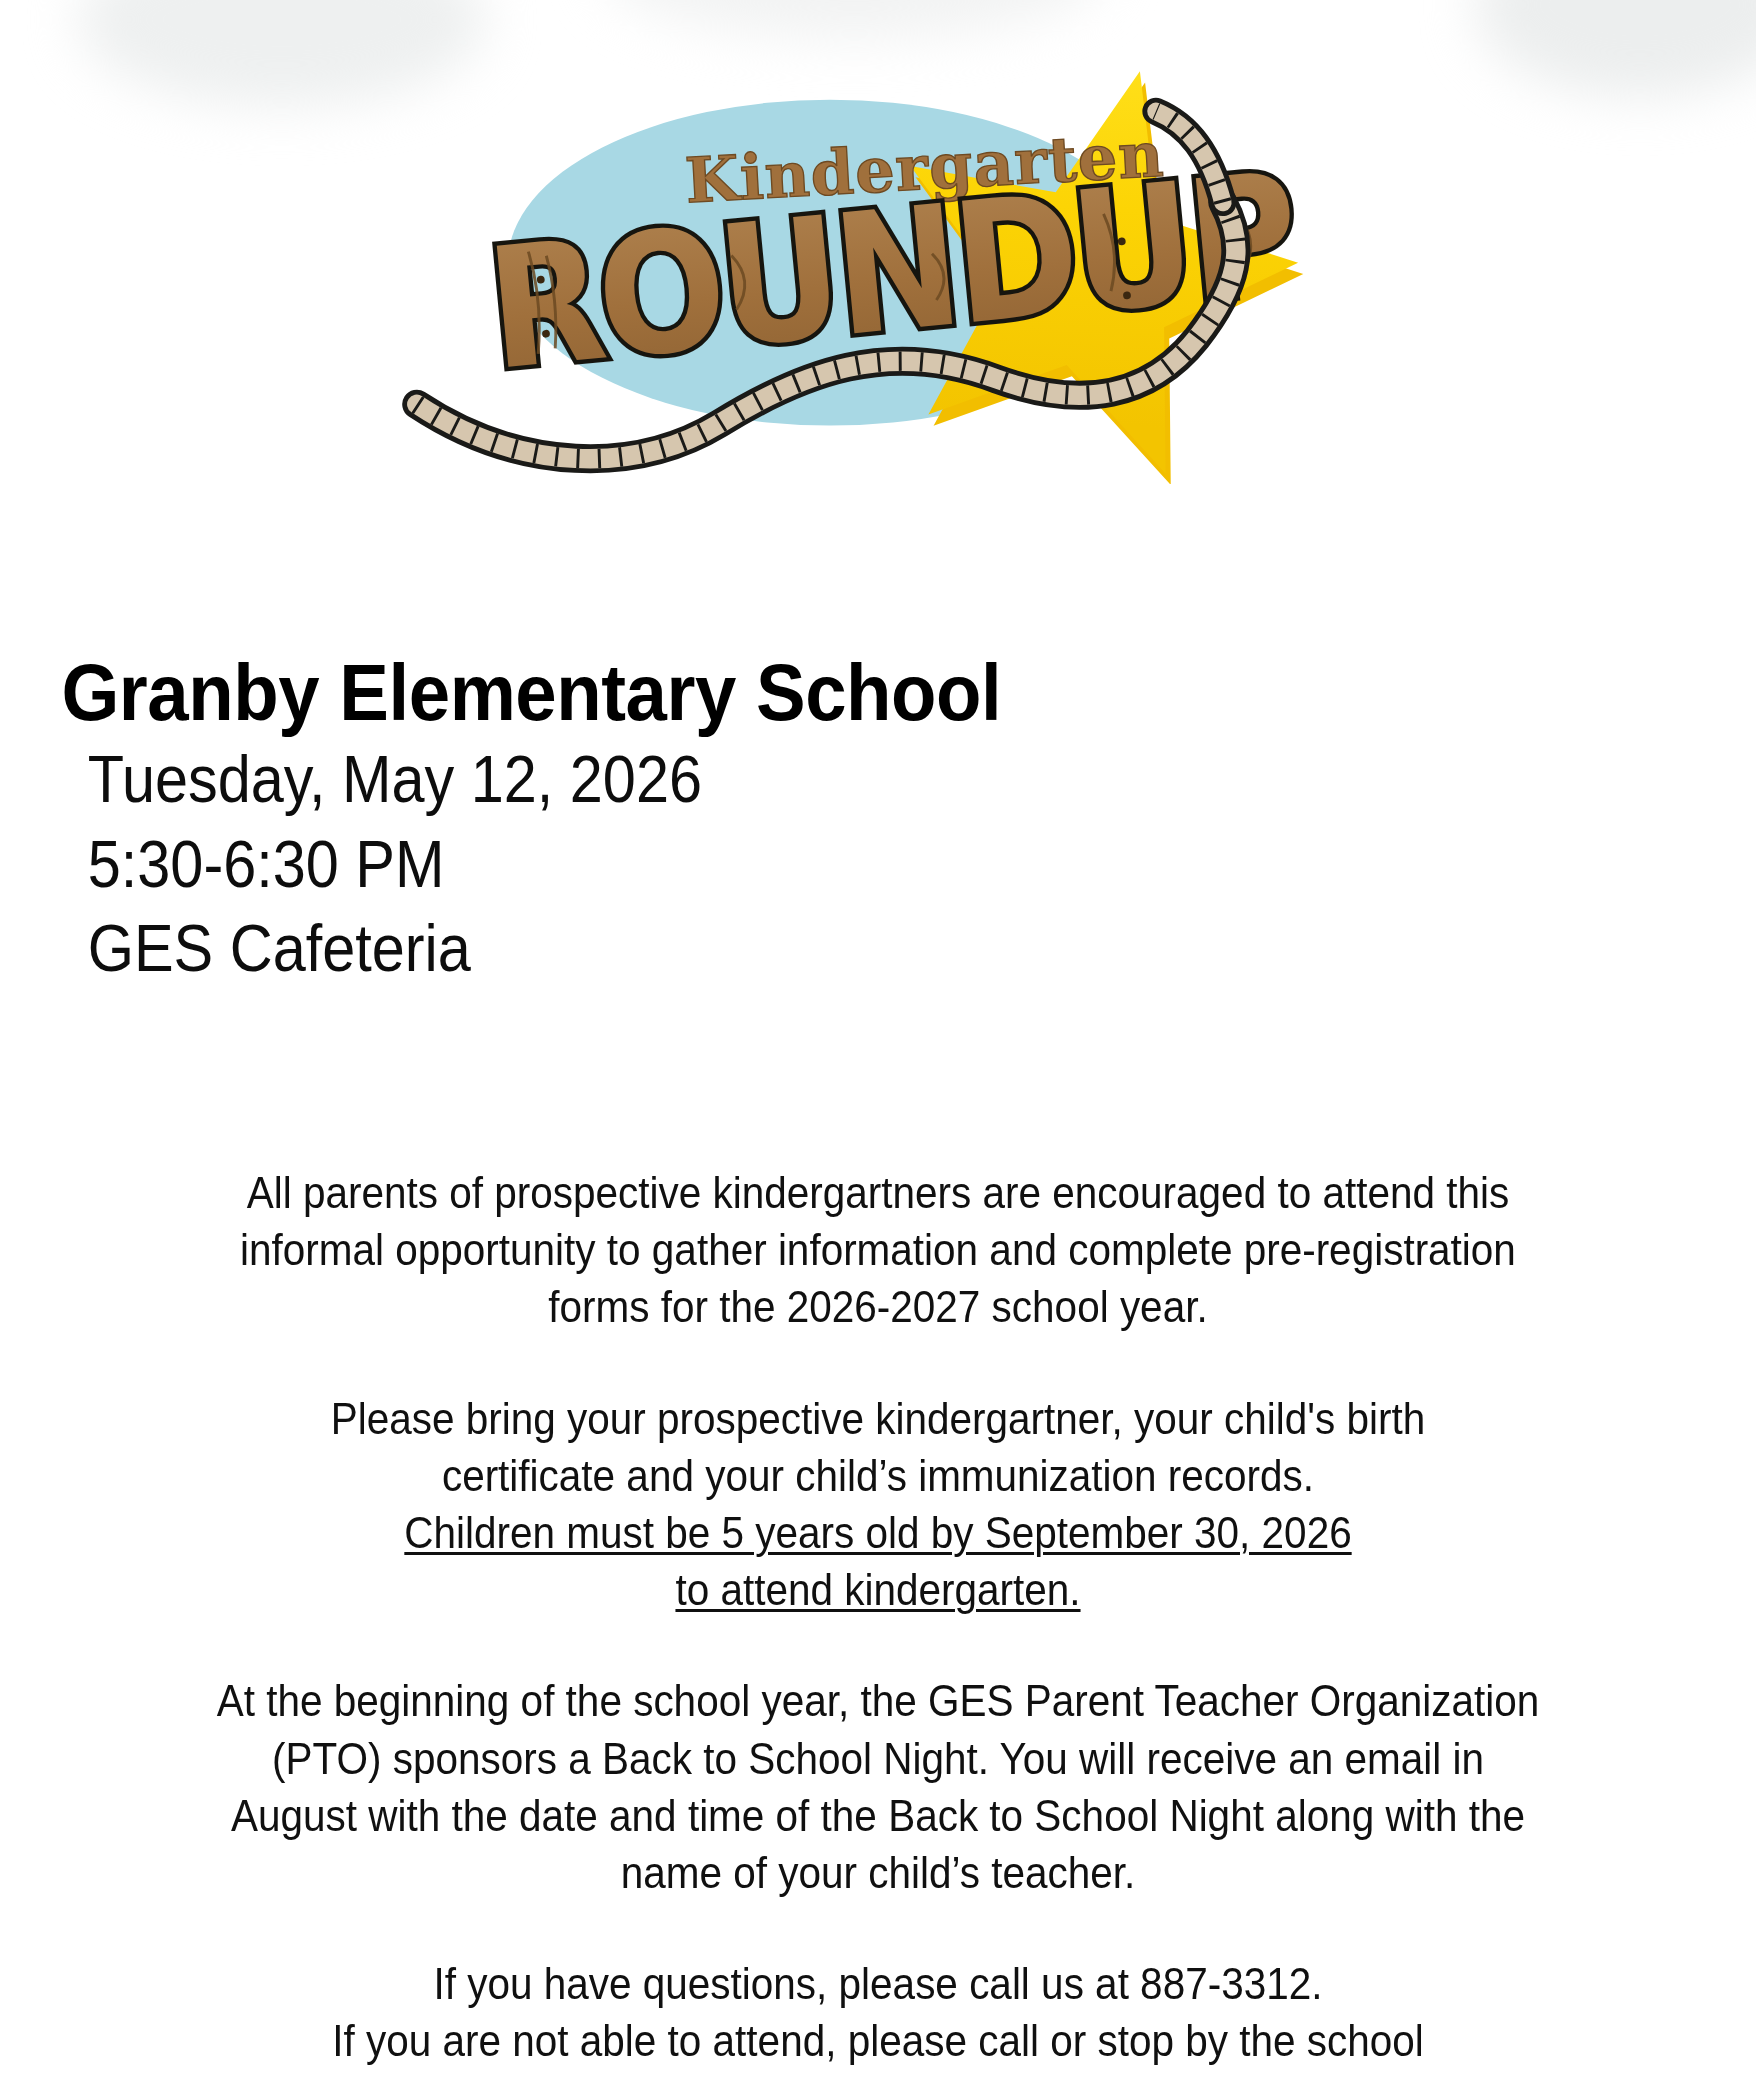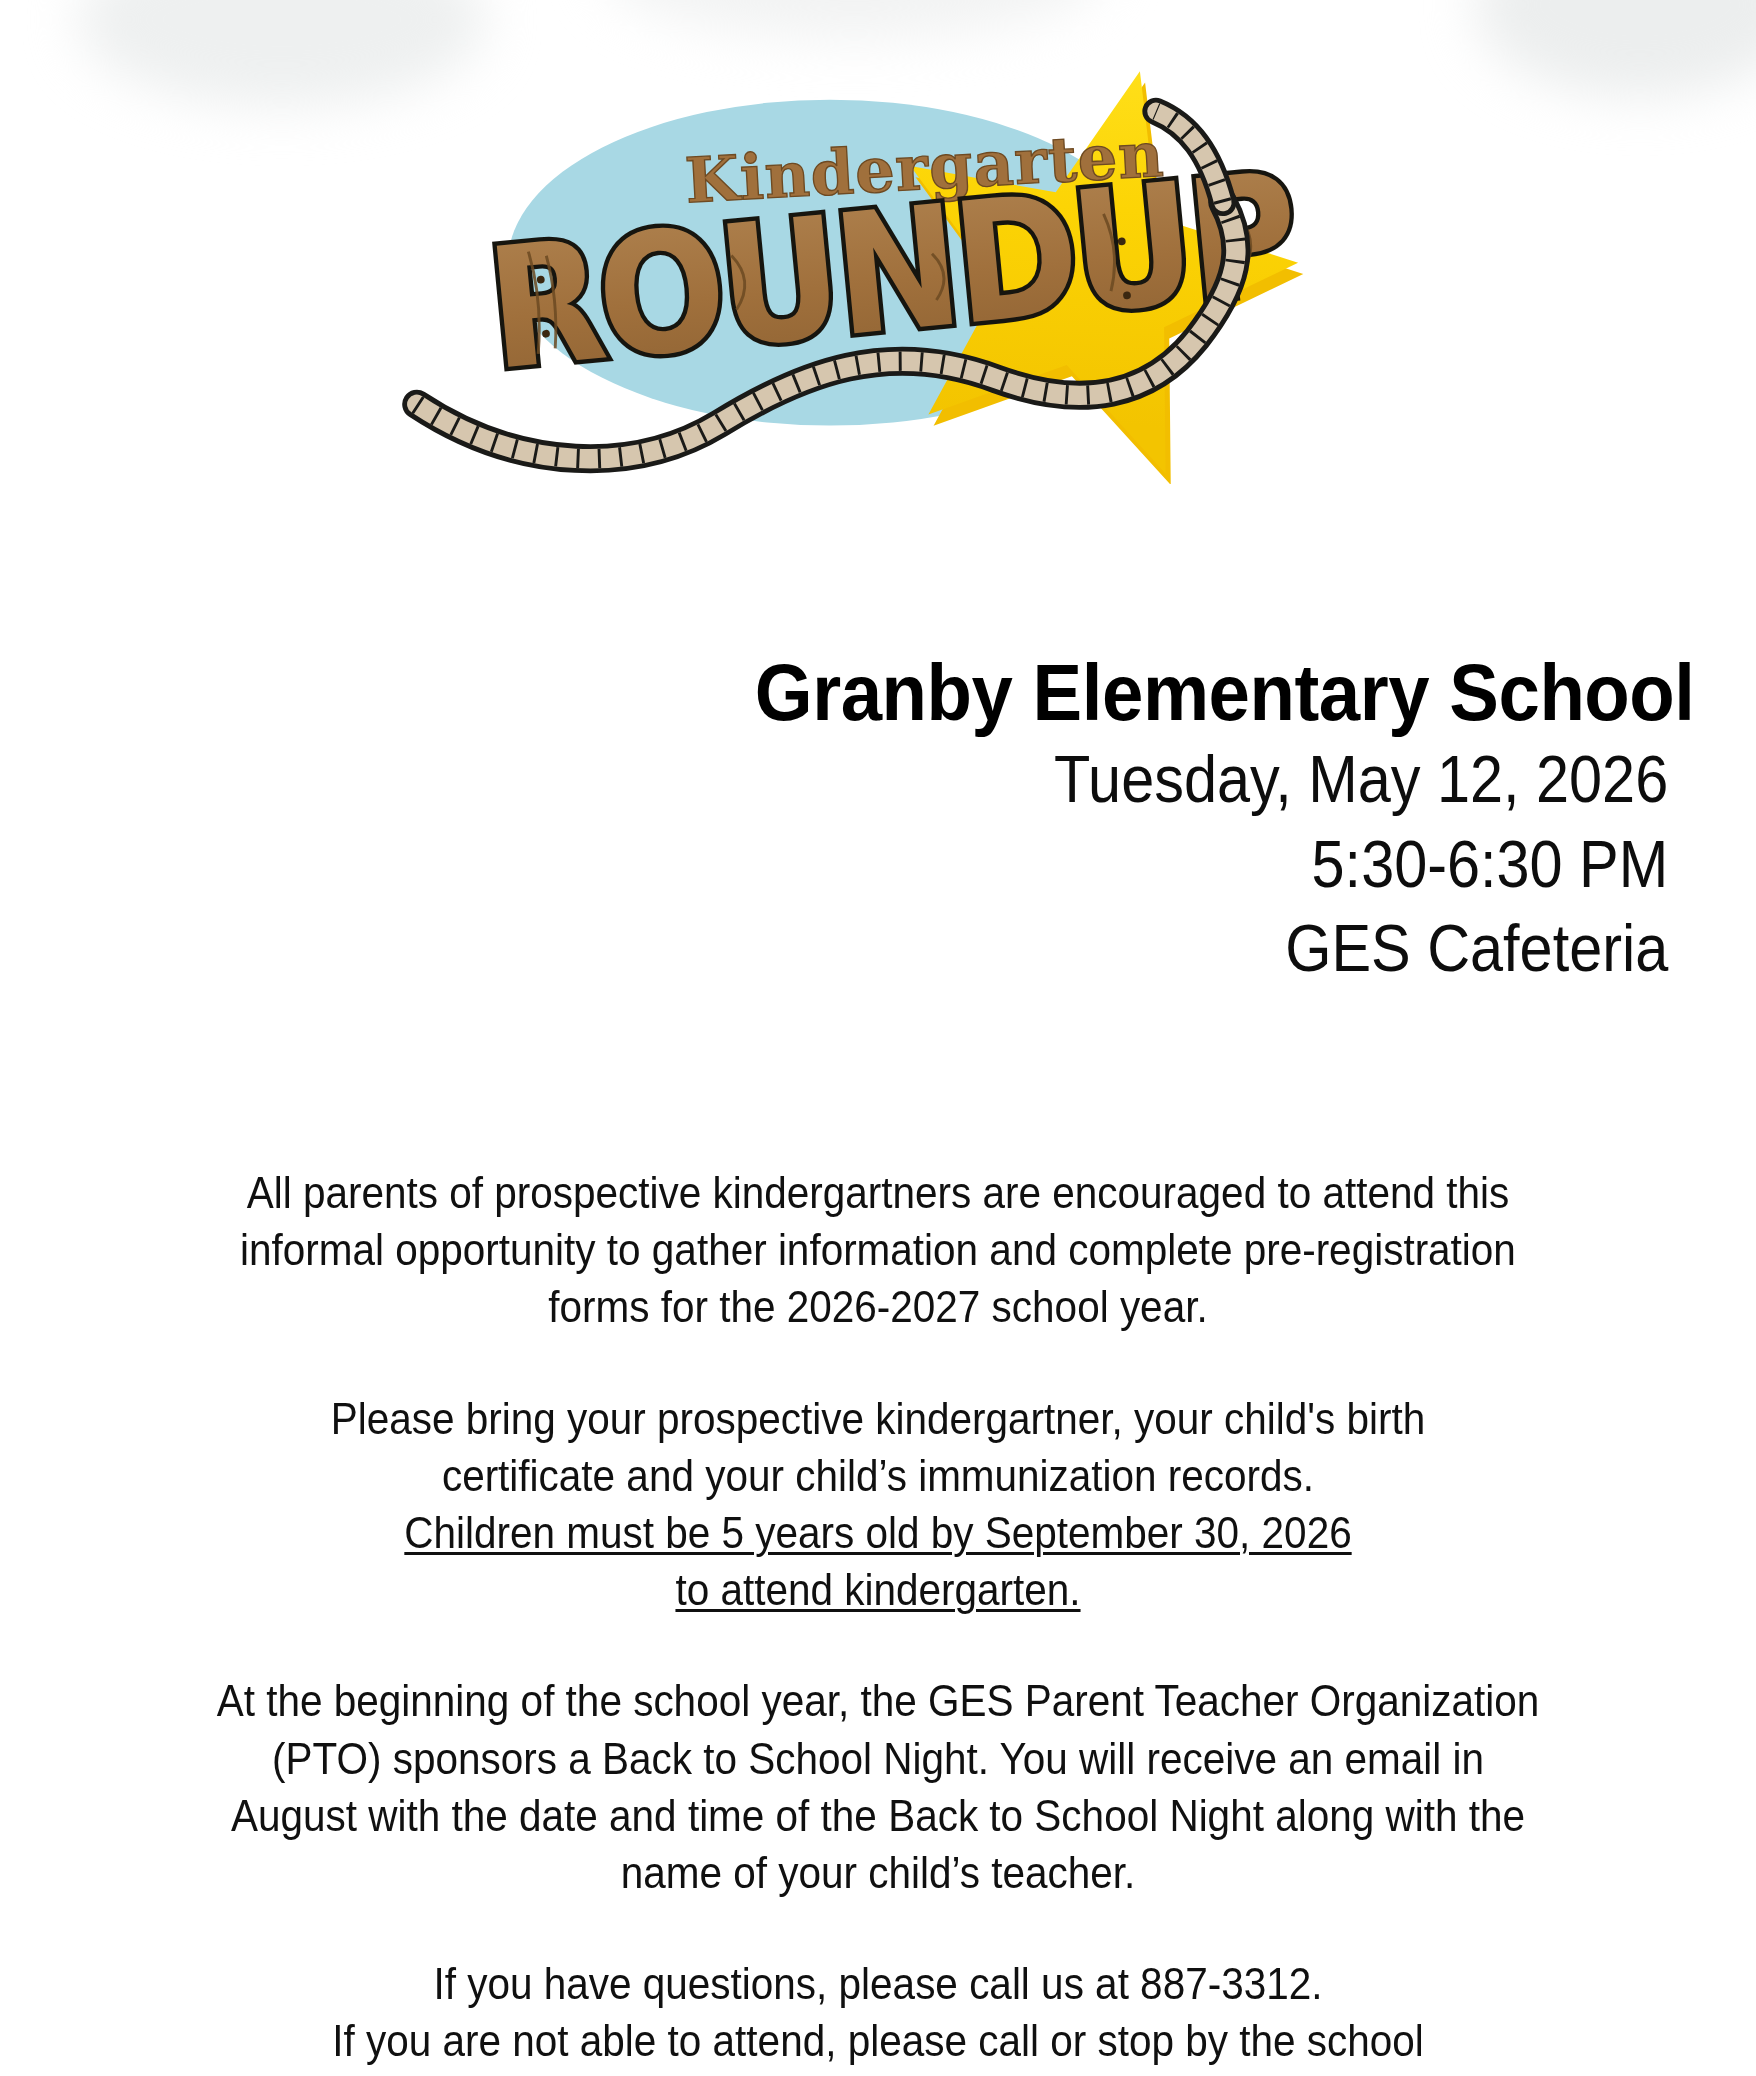--- a/index.html
+++ b/index.html
@@ -48,21 +48,21 @@
     width: 1067px;
     height: 466px;
   }
 
   
   .title-block {
     position: absolute;
     left: 0;
     top: 652px;
     width: 1756px;
-    text-align: right;
+    text-align: left;
   }
   .school-name {
     font-family: "Liberation Sans Narrow", "Liberation Sans", sans-serif;
     font-weight: 700;
     font-size: 80px;
     line-height: 1.02;
     letter-spacing: -0.5px;
     transform: scaleX(0.93);
     transform-origin: center;
     margin: 0 0 3.9px 0;

